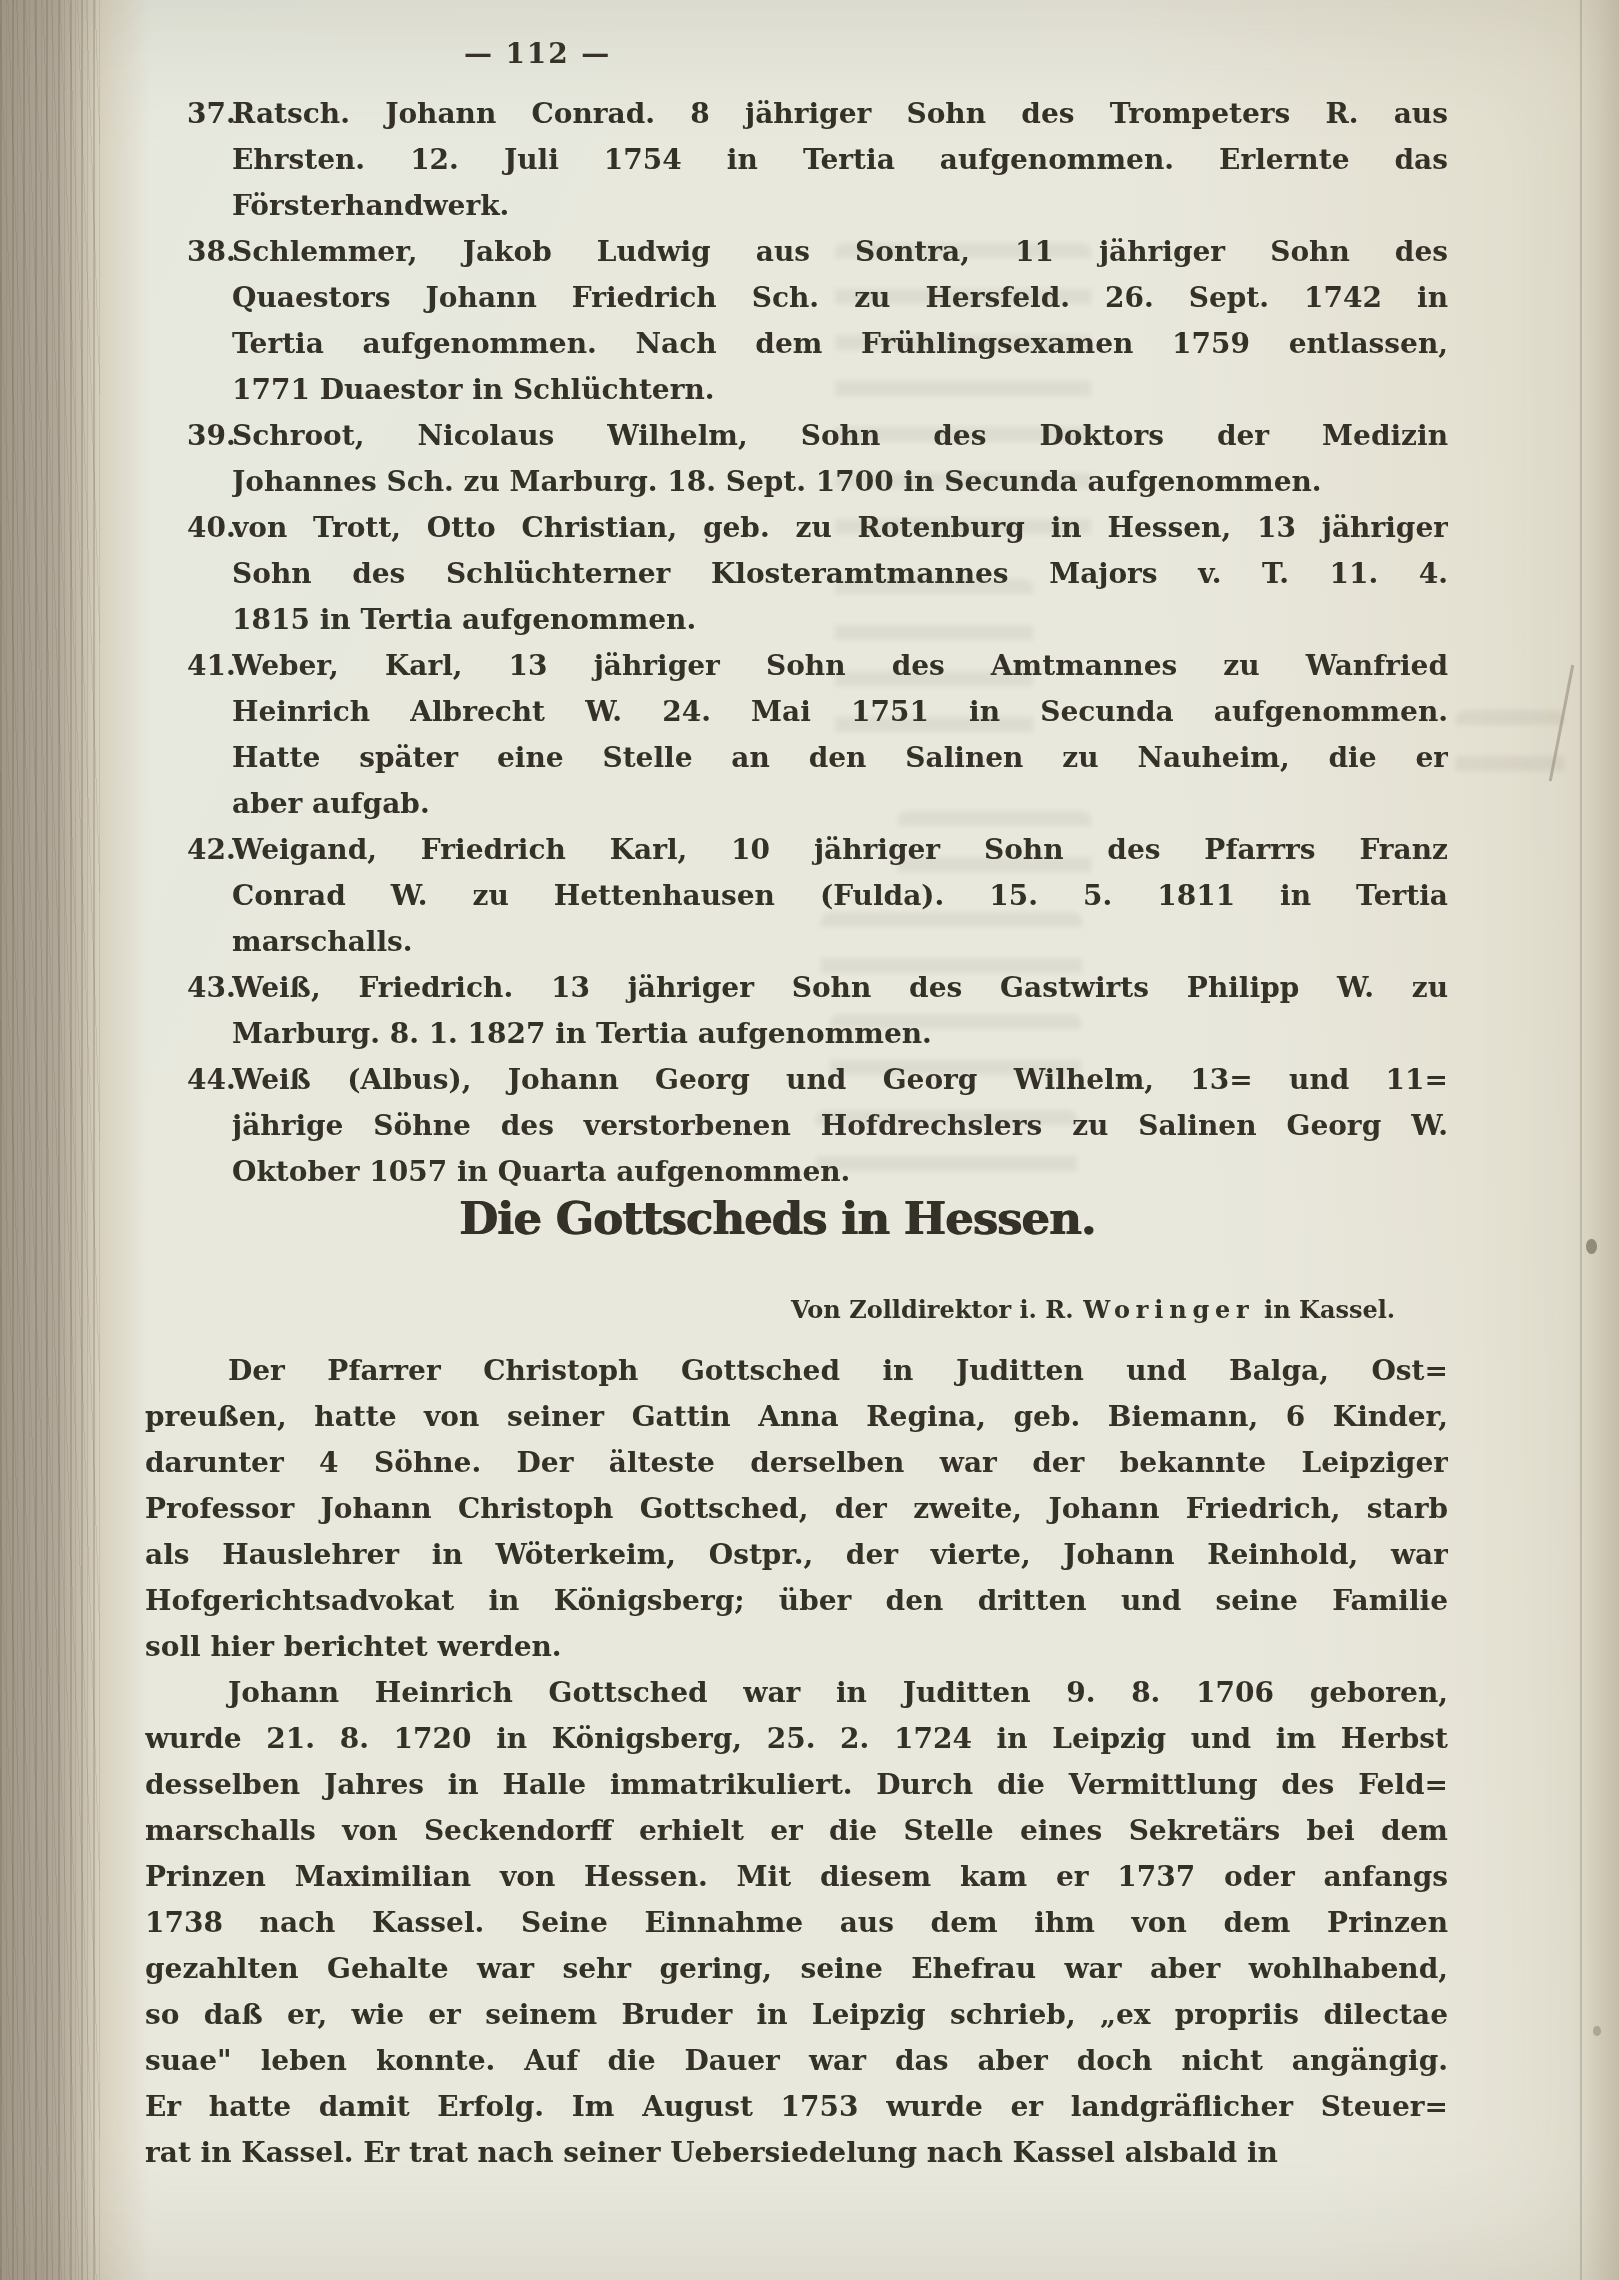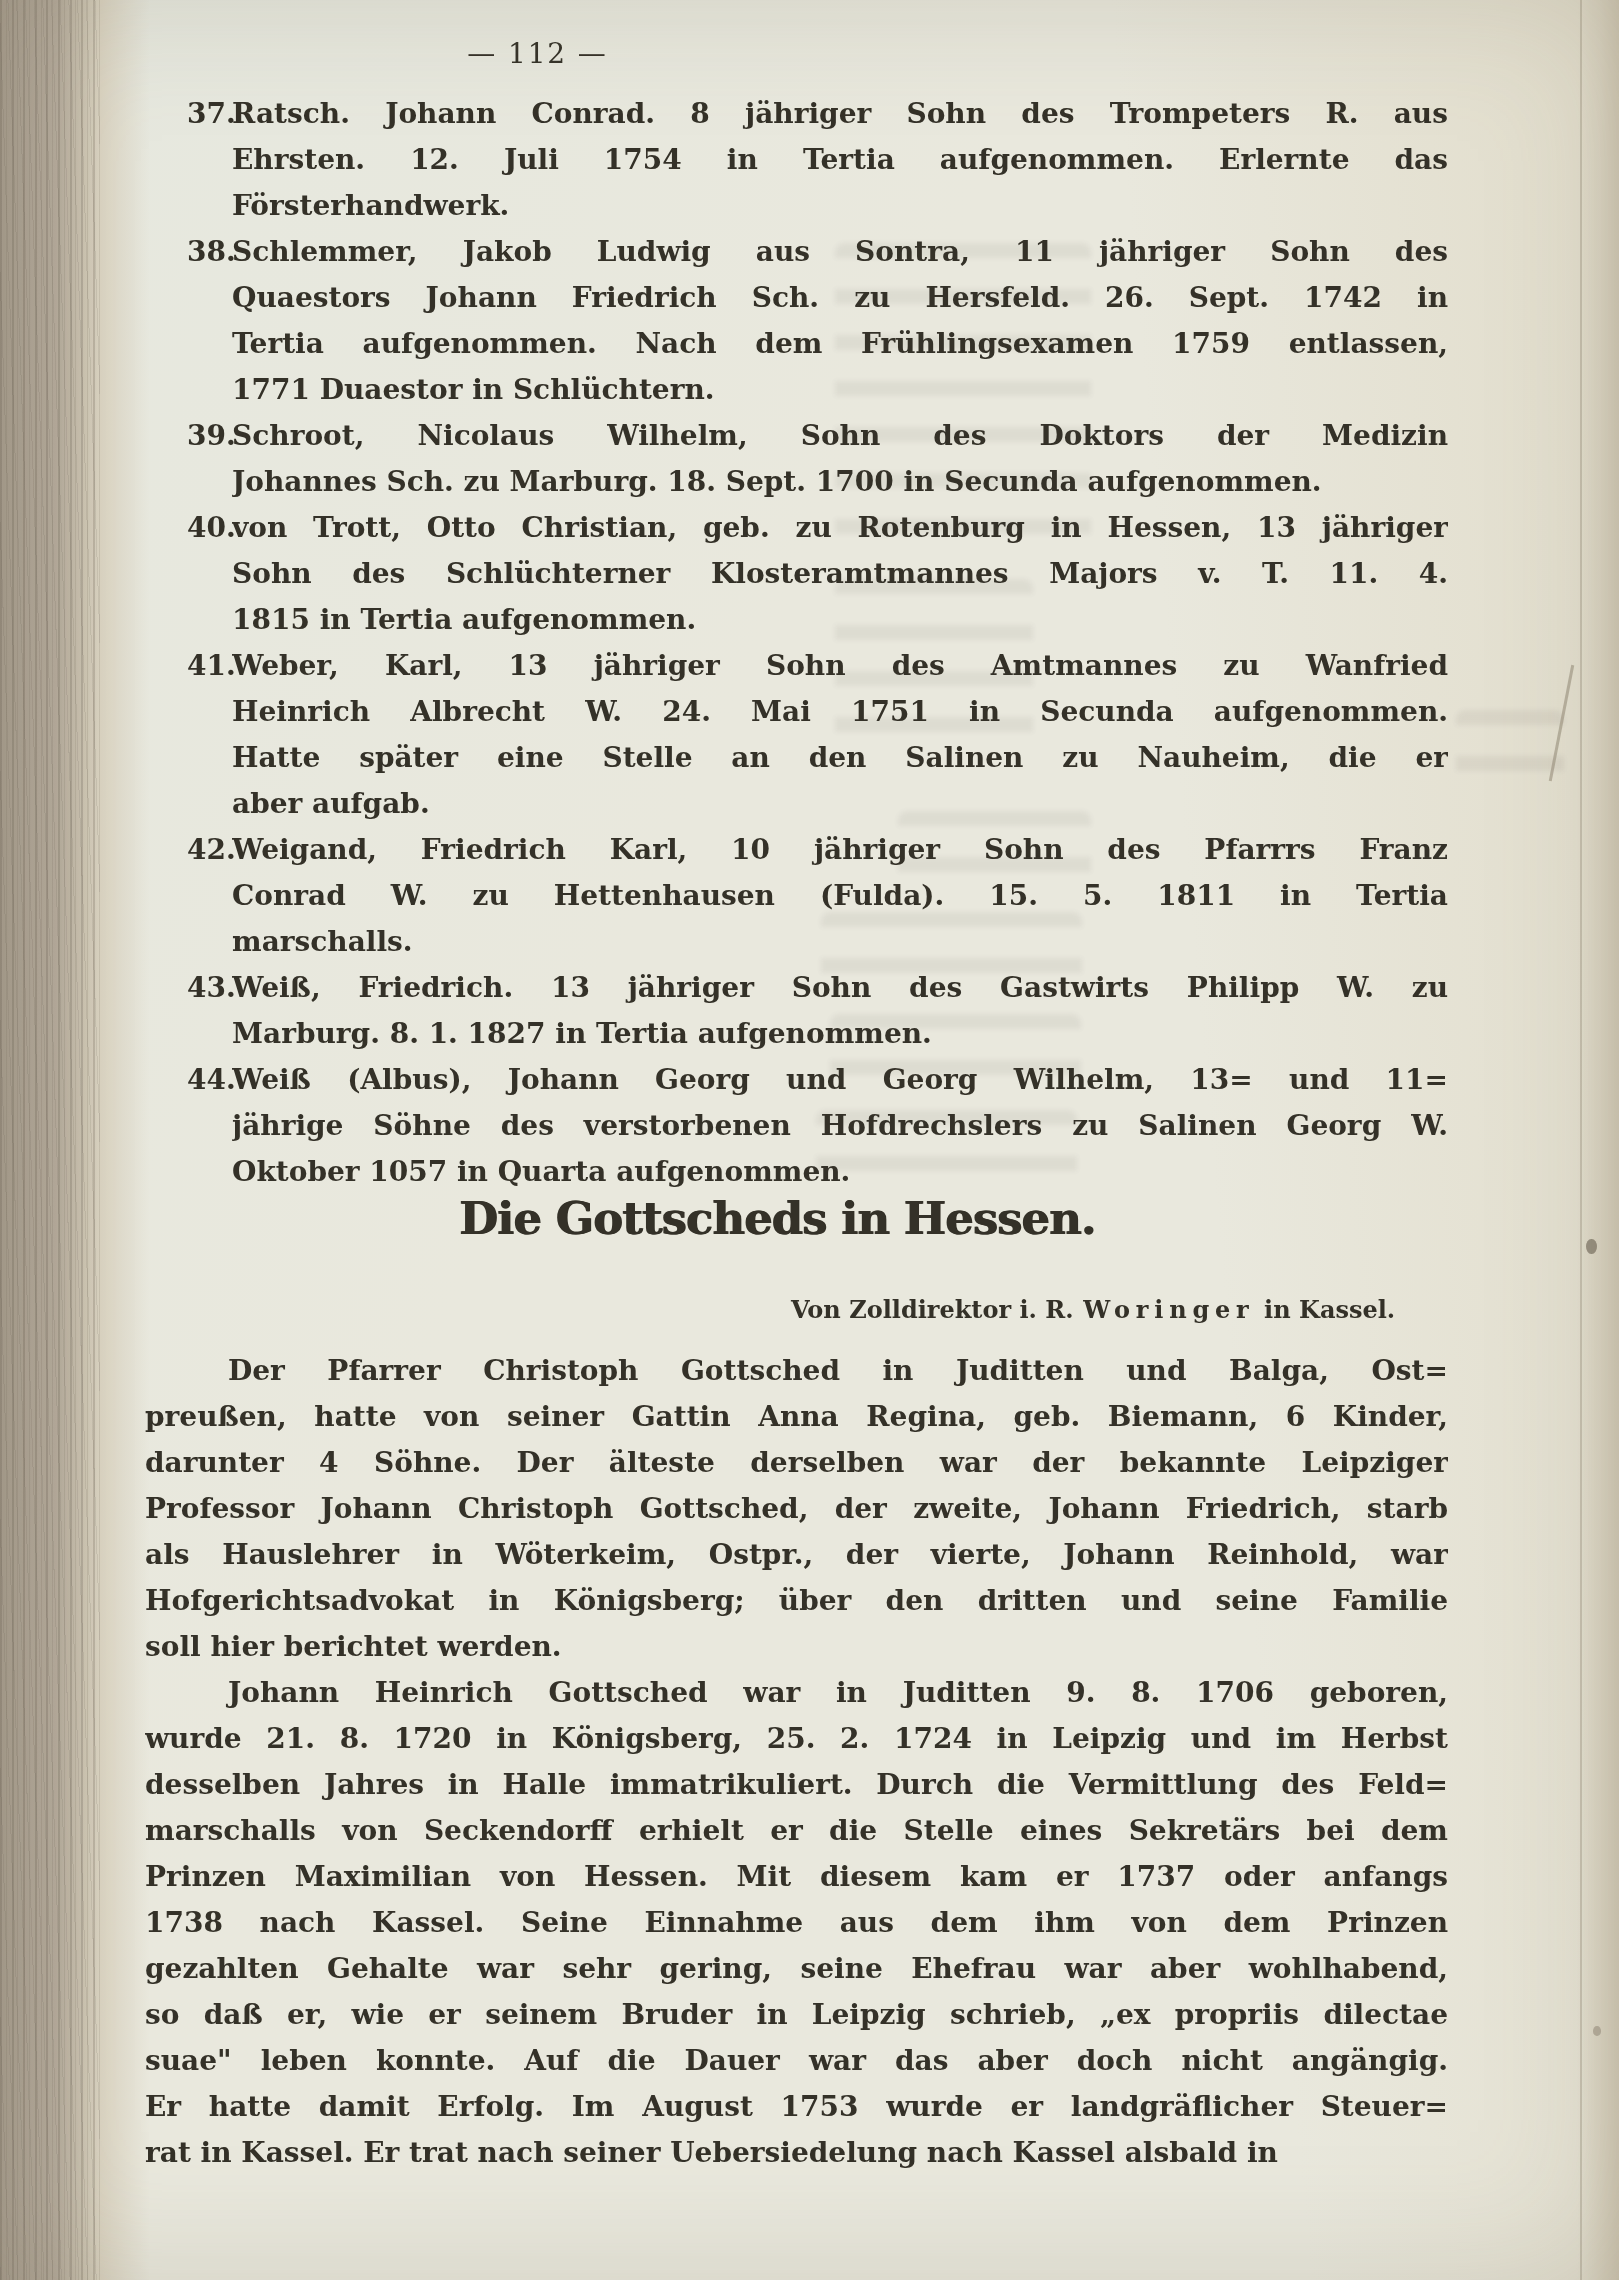--- a/index.html
+++ b/index.html
@@ -36,21 +36,21 @@
     position:absolute;right:0;top:0;width:42px;height:100%;
     background:linear-gradient(270deg,#cfc7b3 0%,#d9d3c1 45%,rgba(217,211,193,0) 100%);
   }
   .edge-right-line{
     position:absolute;right:37px;top:0;width:1.9px;height:100%;
     background:rgba(128,118,98,.30);
   }
   
   .page-number{
     position:absolute;left:436px;top:37px;width:203px;
-    text-align:center;font-size:28px;font-weight:normal;letter-spacing:1.9px;
+    text-align:center;font-size:28px;font-weight:bold;letter-spacing:1.9px;
   }
   .entries{position:absolute;left:145px;top:91px;width:1303px;}
   .entry{position:relative;padding-left:87px;}
   .entry .num{position:absolute;left:42px;top:0;line-height:46px;font-size:28px;font-weight:bold;}
   .line{
     font-size:28px;font-weight:bold;height:46px;line-height:46px;
     text-align:justify;text-align-last:justify;overflow:hidden;white-space:nowrap;
   }
   .line.last{text-align-last:left;}
   .line.first{text-indent:83px;}

